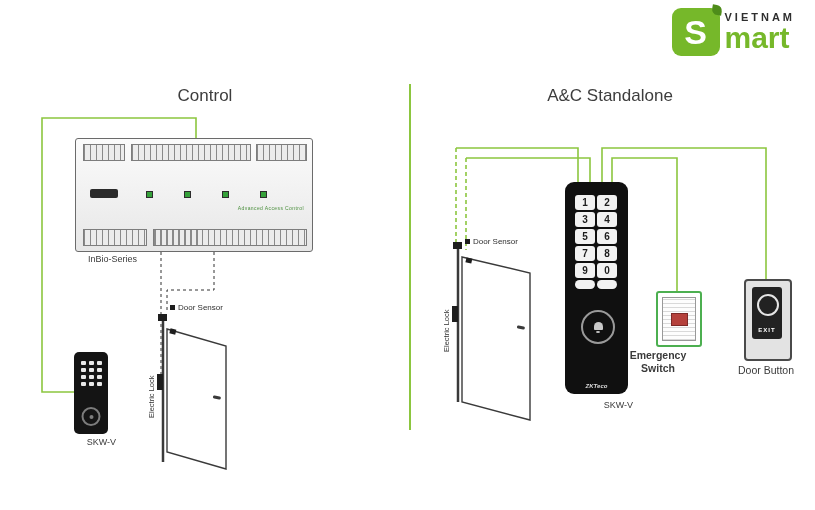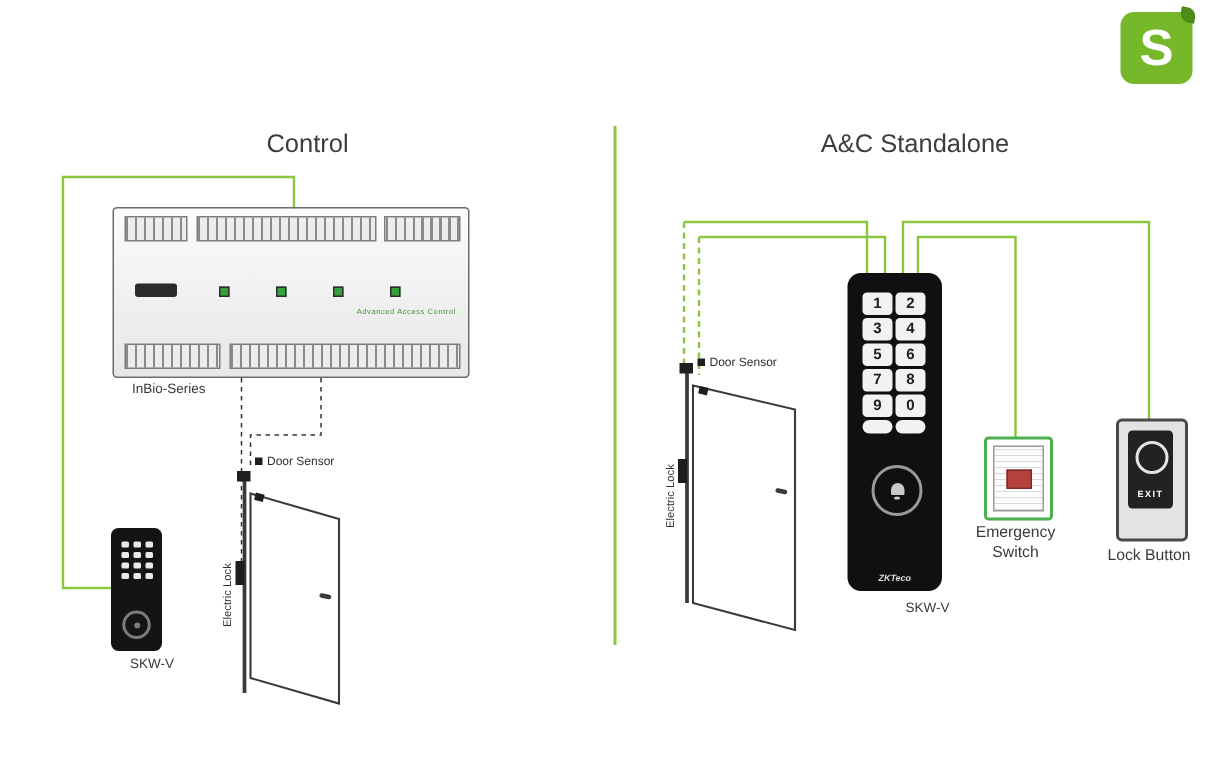--- a/index.html
+++ b/index.html
@@ -98,20 +98,24 @@
   <rect x="453" y="242" width="9" height="7" fill="#1e1e1e"></rect>
   <rect x="466" y="258" width="6" height="5" fill="#1e1e1e" transform="rotate(13 469 260)"></rect>
   <rect x="452" y="306" width="6" height="16" fill="#1e1e1e"></rect>
   <rect x="517" y="326" width="8" height="3" rx="1.5" fill="#3a3a3a" transform="rotate(12 521 327)"></rect>
 </svg>
 
 <div class="logo">
   <div class="logo-icon">
     <span class="s">S</span>
     <span class="logo-leaf"></span>
+  </div>
+  <div class="logo-text">
+    <span class="logo-country">VIETNAM</span>
+    <span class="logo-brand">mart</span>
   </div>
 </div>
 
 <div class="section-title" style="left:120px;top:86px;width:170px;">Control</div>
 <div class="section-title" style="left:515px;top:86px;width:190px;">A&amp;C Standalone</div>
 <div class="divider"></div>
 
 <div class="ctrl">
   <div class="tstrip" style="left:7px;width:40px;"></div>
   <div class="tstrip" style="left:55px;width:118px;"></div>
@@ -181,21 +185,21 @@
   </div>
   <div class="kpB-brand">ZKTeco</div>
 </div>
 <div class="dev-label" style="left:560px;top:400px;width:73px;">SKW-V</div>
 
 <div class="emg">
   <div class="emg-in">
     <div class="emg-red"></div>
   </div>
 </div>
-<div class="wrap-label" style="left:641px;top:349px;width:72px;">Emergency Switch</div>
+<div class="wrap-label" style="left:622px;top:349px;width:72px;font-weight:bold;">Emergency Switch</div>
 
 <div class="exit">
   <div class="exit-in">
     <div class="exit-circle"></div>
     <div class="exit-text">EXIT</div>
   </div>
 </div>
-<div class="wrap-label" style="left:736px;top:364px;width:60px;">Lock Button</div>
+<div class="wrap-label" style="left:736px;top:364px;width:60px;">Door Button</div>
 
 </body></html>

